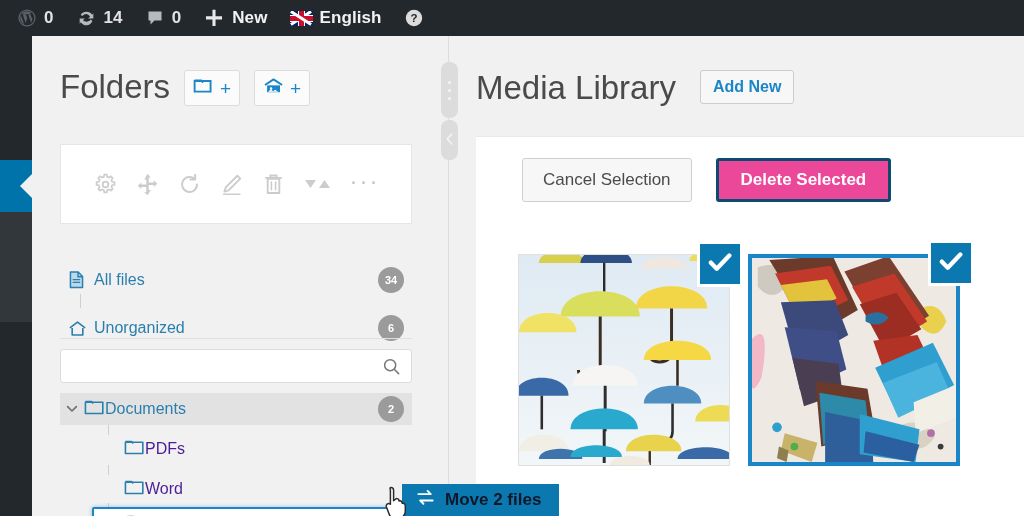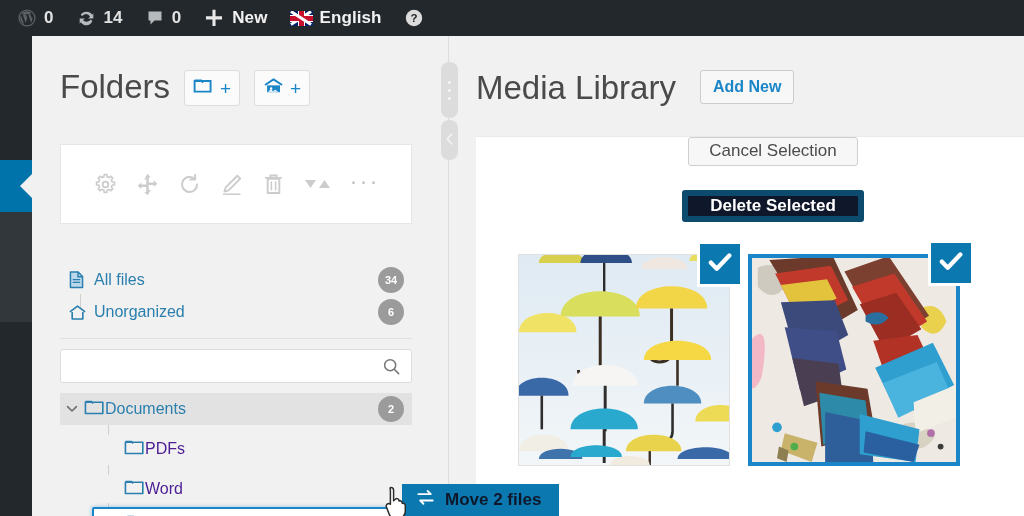--- a/index.html
+++ b/index.html
@@ -234,31 +234,31 @@
     background: #f7f7f7; border: 1px solid #cccccc; border-radius: 3px;
     display: flex; align-items: center;
     color: #1a86c8; font-size: 16px; font-weight: bold;
   }
   #bulk-bar {
     position: absolute; left: 14px; top: 100px;
     width: 548px; height: 86px;
     background: #ffffff;
     border-top: 1px solid #eaeaea;
     display: flex; align-items: center;
-    gap: 24px; padding-left: 46px; flex-direction: column;
+    gap: 24px; padding-left: 46px;
   }
   #cancel-selection {
     height: 44px; padding: 0 20px;
     background: #f7f7f7; border: 1px solid #cfcfcf; border-radius: 3px;
     display: flex; align-items: center;
     font-size: 17px; color: #4b4b4b;
   }
   #delete-selected {
     height: 44px; padding: 0 22px;
-    background: #0f172a; border: 6px solid #0c4a6e; border-radius: 3px;
+    background: #ec4899; border: 3px solid #0c4a6e; border-radius: 3px;
     display: flex; align-items: center;
     font-size: 17px; font-weight: bold; color: #ffffff;
   }
   #media-grid {
     position: absolute; left: 14px; top: 186px;
     width: 548px; height: 294px;
     background: #ffffff;
   }
   .thumb {
     position: absolute; top: 32px;
@@ -443,21 +443,21 @@
             <svg width="17" height="20" viewBox="0 0 18 20">
               <path d="M2.6 1.6h8.2l4.6 4.6v11.8H2.6z" fill="#bcd9ec" stroke="#2a7fae" stroke-width="1.6" stroke-linejoin="round"></path>
               <path d="M10.6 1.8v4.8h4.6" fill="none" stroke="#2a7fae" stroke-width="1.5"></path>
               <path d="M5.4 9.6h7M5.4 12.4h7" stroke="#2a7fae" stroke-width="1.3" stroke-linecap="round"></path>
             </svg>
           </span>
           <span class="flabel">All files</span>
           <span class="badge">34</span>
         </div>
         <div class="tree-stem" style="left:20px; top:30px; height:14px;"></div>
-        <div class="frow" id="row-unorg" style="margin-top:0">
+        <div class="frow" id="row-unorg" style="margin-top:16px">
           <span class="fico">
             <svg width="19" height="19" viewBox="0 0 20 20">
               <path d="M2 9.4l8-6.2 8 6.2" fill="none" stroke="#2a7fae" stroke-width="1.7" stroke-linejoin="round"></path>
               <path d="M4.4 9.4v7.4h11.2V9.4" fill="none" stroke="#2a7fae" stroke-width="1.7" stroke-linejoin="round"></path>
             </svg>
           </span>
           <span class="flabel">Unorganized</span>
           <span class="badge">6</span>
         </div>
       </div>

